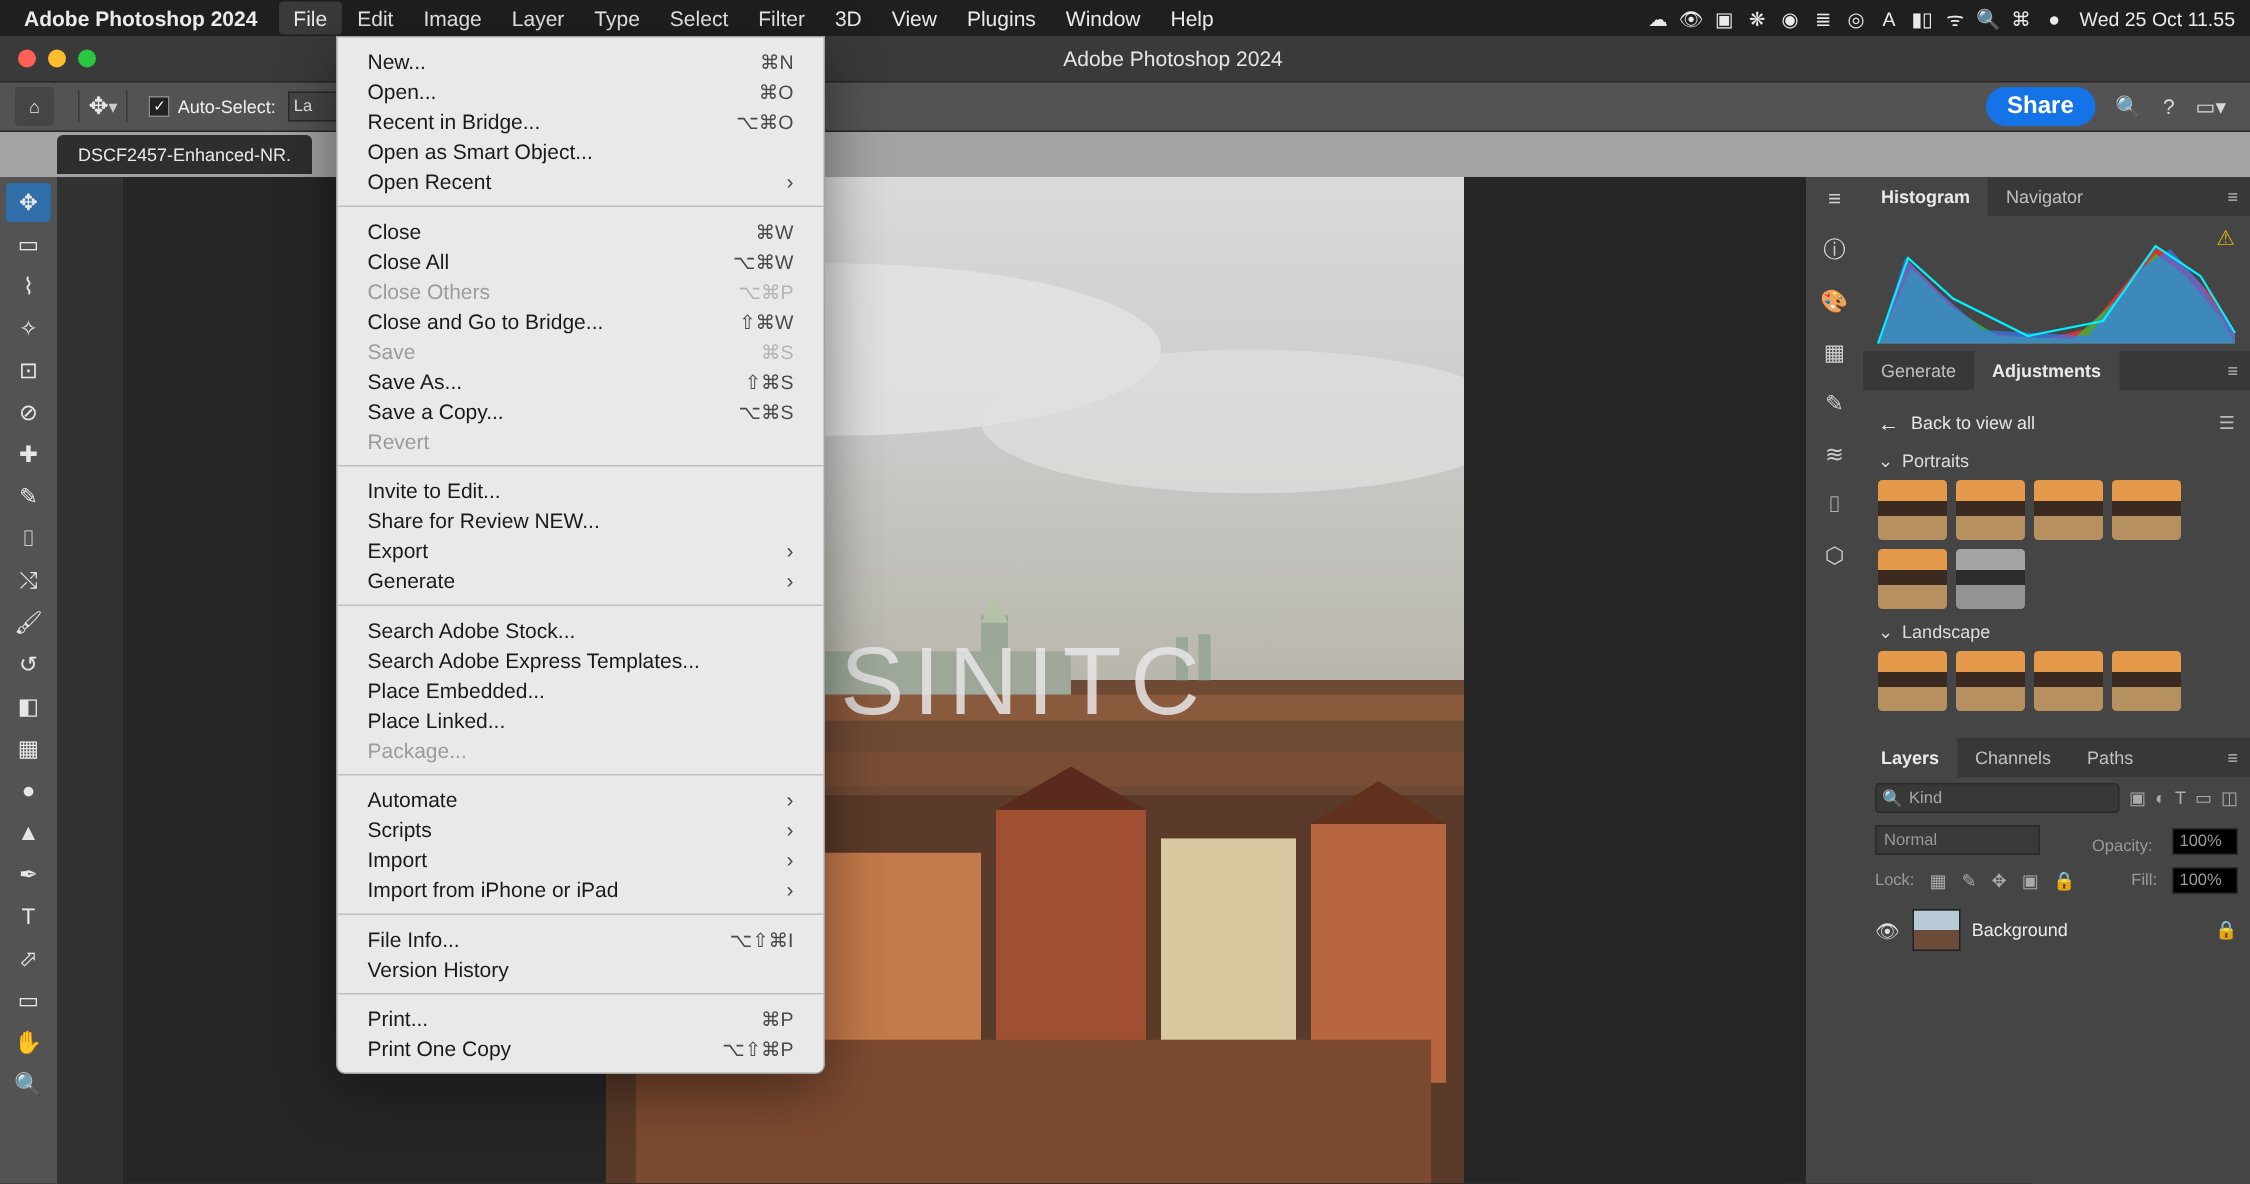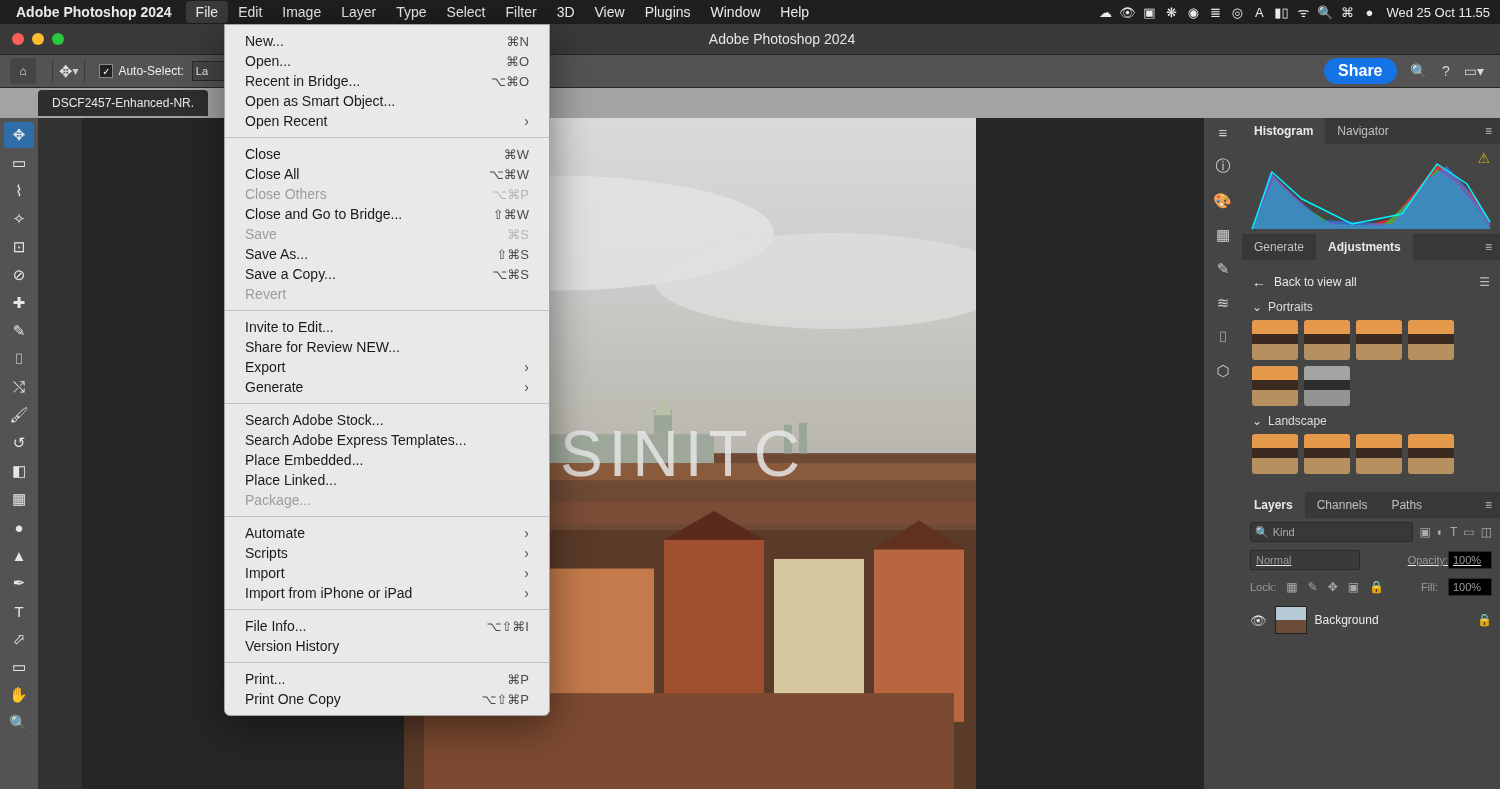--- a/index.html
+++ b/index.html
@@ -72,21 +72,21 @@
 .back-row .list-ic{margin-left:auto;color:#bbb;}
 .adj-section-h{display:flex;align-items:center;gap:6px;font-size:12px;color:#ddd;margin:8px 0 6px;}
 .adj-grid{display:flex;flex-wrap:wrap;gap:6px;}
 .preset{width:46px;height:40px;border-radius:3px;background:linear-gradient(#e49a4a 0 35%,#3a2a20 35% 60%,#b6905e 60% 100%);}
 .preset.bw{filter:grayscale(1);}
 
 #layers-panel{margin-top:6px;}
 .lp-toolbar{display:flex;align-items:center;gap:6px;padding:4px 8px;}
 .lp-search{flex:1;height:20px;background:#383838;border:1px solid #2b2b2b;border-radius:3px;display:flex;align-items:center;color:#aaa;font-size:11px;padding:0 4px;gap:4px;}
 .lp-ic{color:#aaa;font-size:12px;}
-.lp-row{display:flex;align-items:center;padding:4px 8px;gap:0;text-decoration:underline;}
+.lp-row{display:flex;align-items:flex-end;padding:4px 8px;gap:13px;}
 .lp-blend{width:110px;height:20px;background:#3a3a3a;border:1px solid #2b2b2b;color:#9a9a9a;font-size:11px;display:flex;align-items:center;padding:0 5px;}
 .lp-opa{color:#9a9a9a;font-size:11px;margin-left:auto;}
 .lp-pc{width:44px;height:18px;background:#000000;border:1px solid #2b2b2b;color:#9a9a9a;font-size:11px;display:flex;align-items:center;padding:0 4px;}
 .lp-lockrow{padding:4px 8px;display:flex;align-items:center;gap:10px;color:#9a9a9a;font-size:11px;}
 .layer{display:flex;align-items:center;padding:6px 8px;gap:8px;}
 .layer .eye{font-size:13px;color:#ddd;}
 .layer .thumb{width:32px;height:28px;background:linear-gradient(#b7c9d4 0 50%,#6b4c38 50% 100%);border:1px solid #222;}
 .layer .lname{font-size:12px;color:#eaeaea;}
 .layer .lock-ic{margin-left:auto;color:#bbb;}
 

